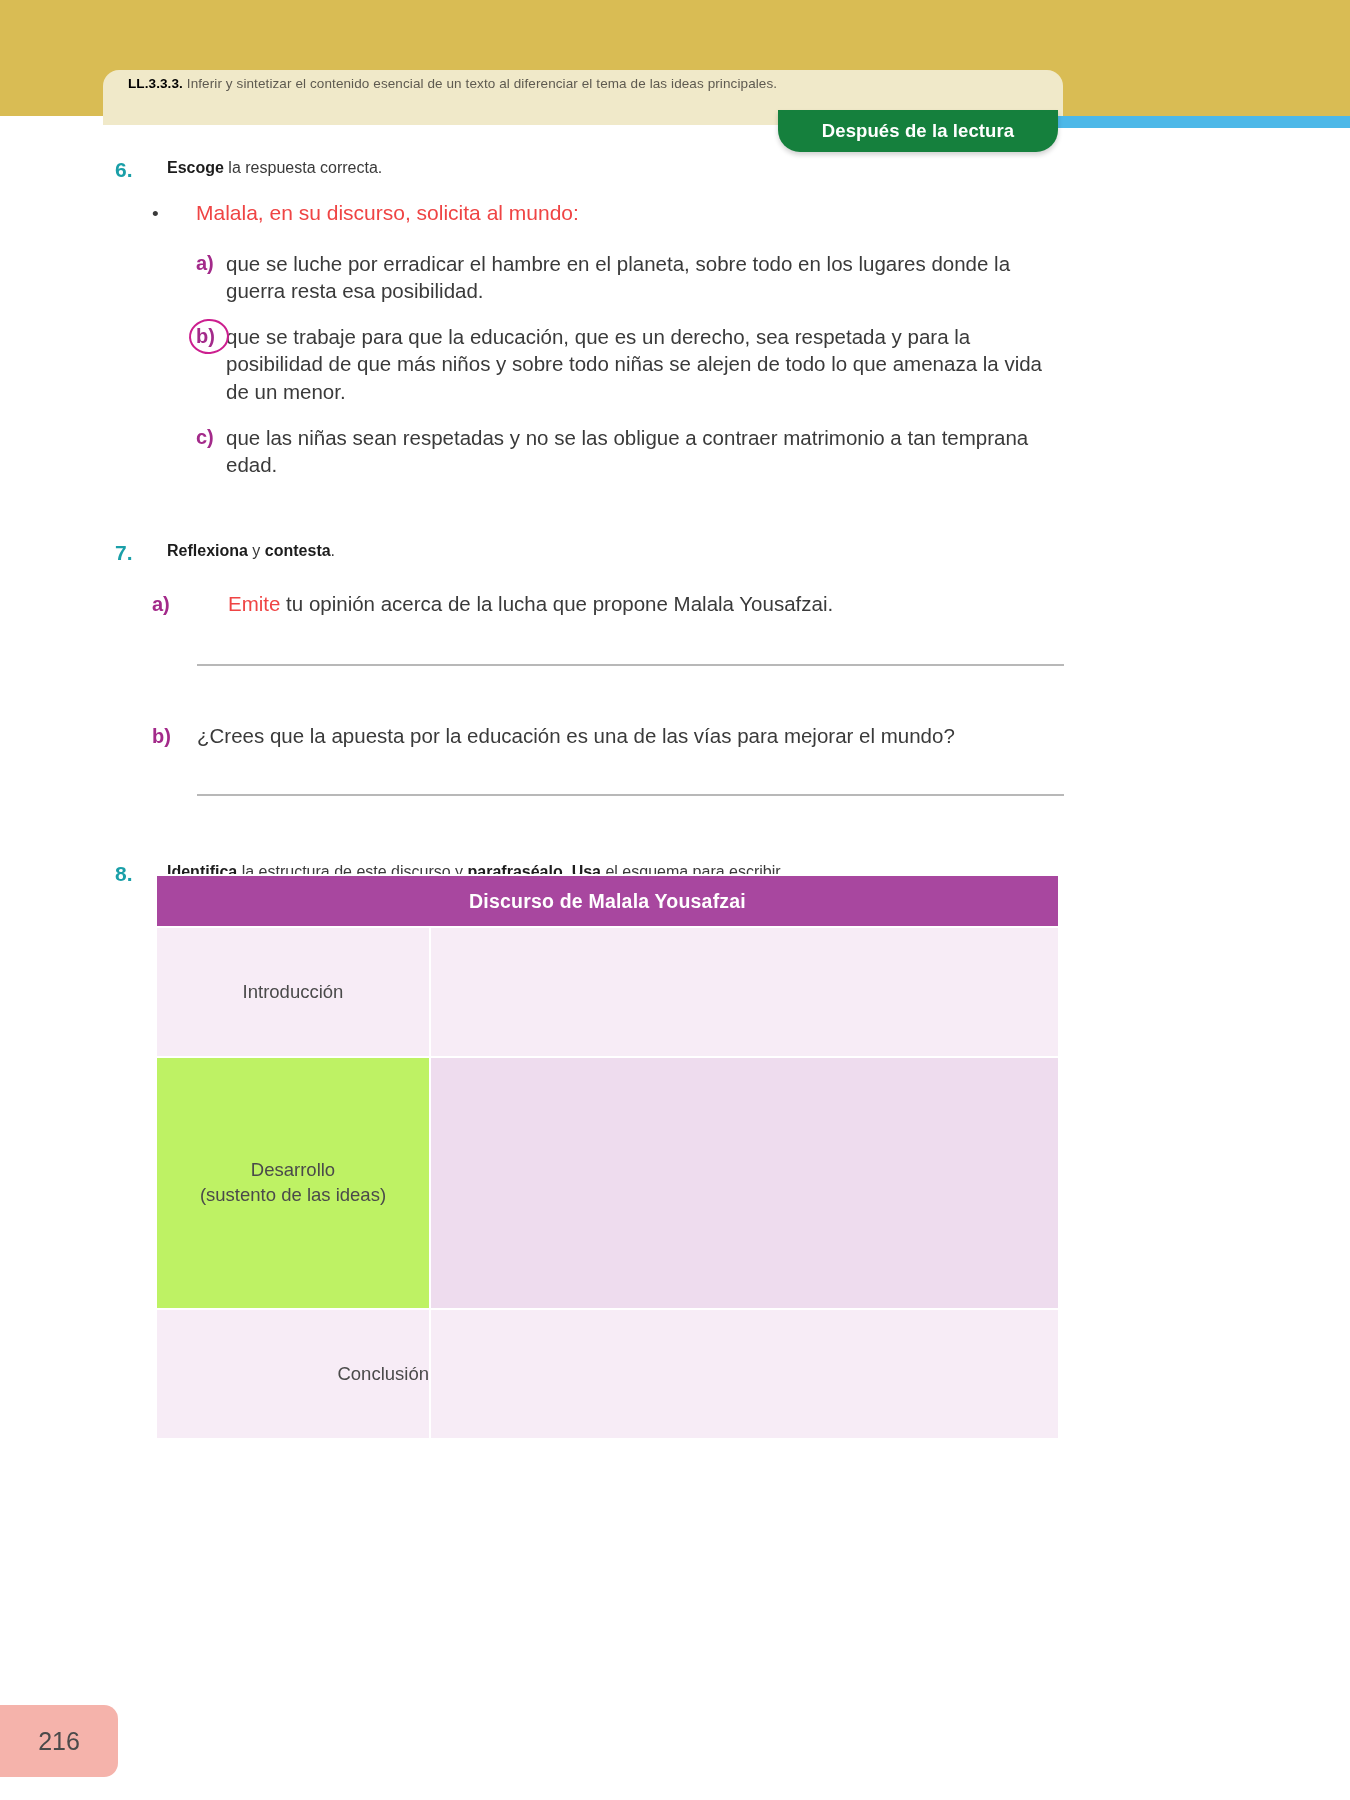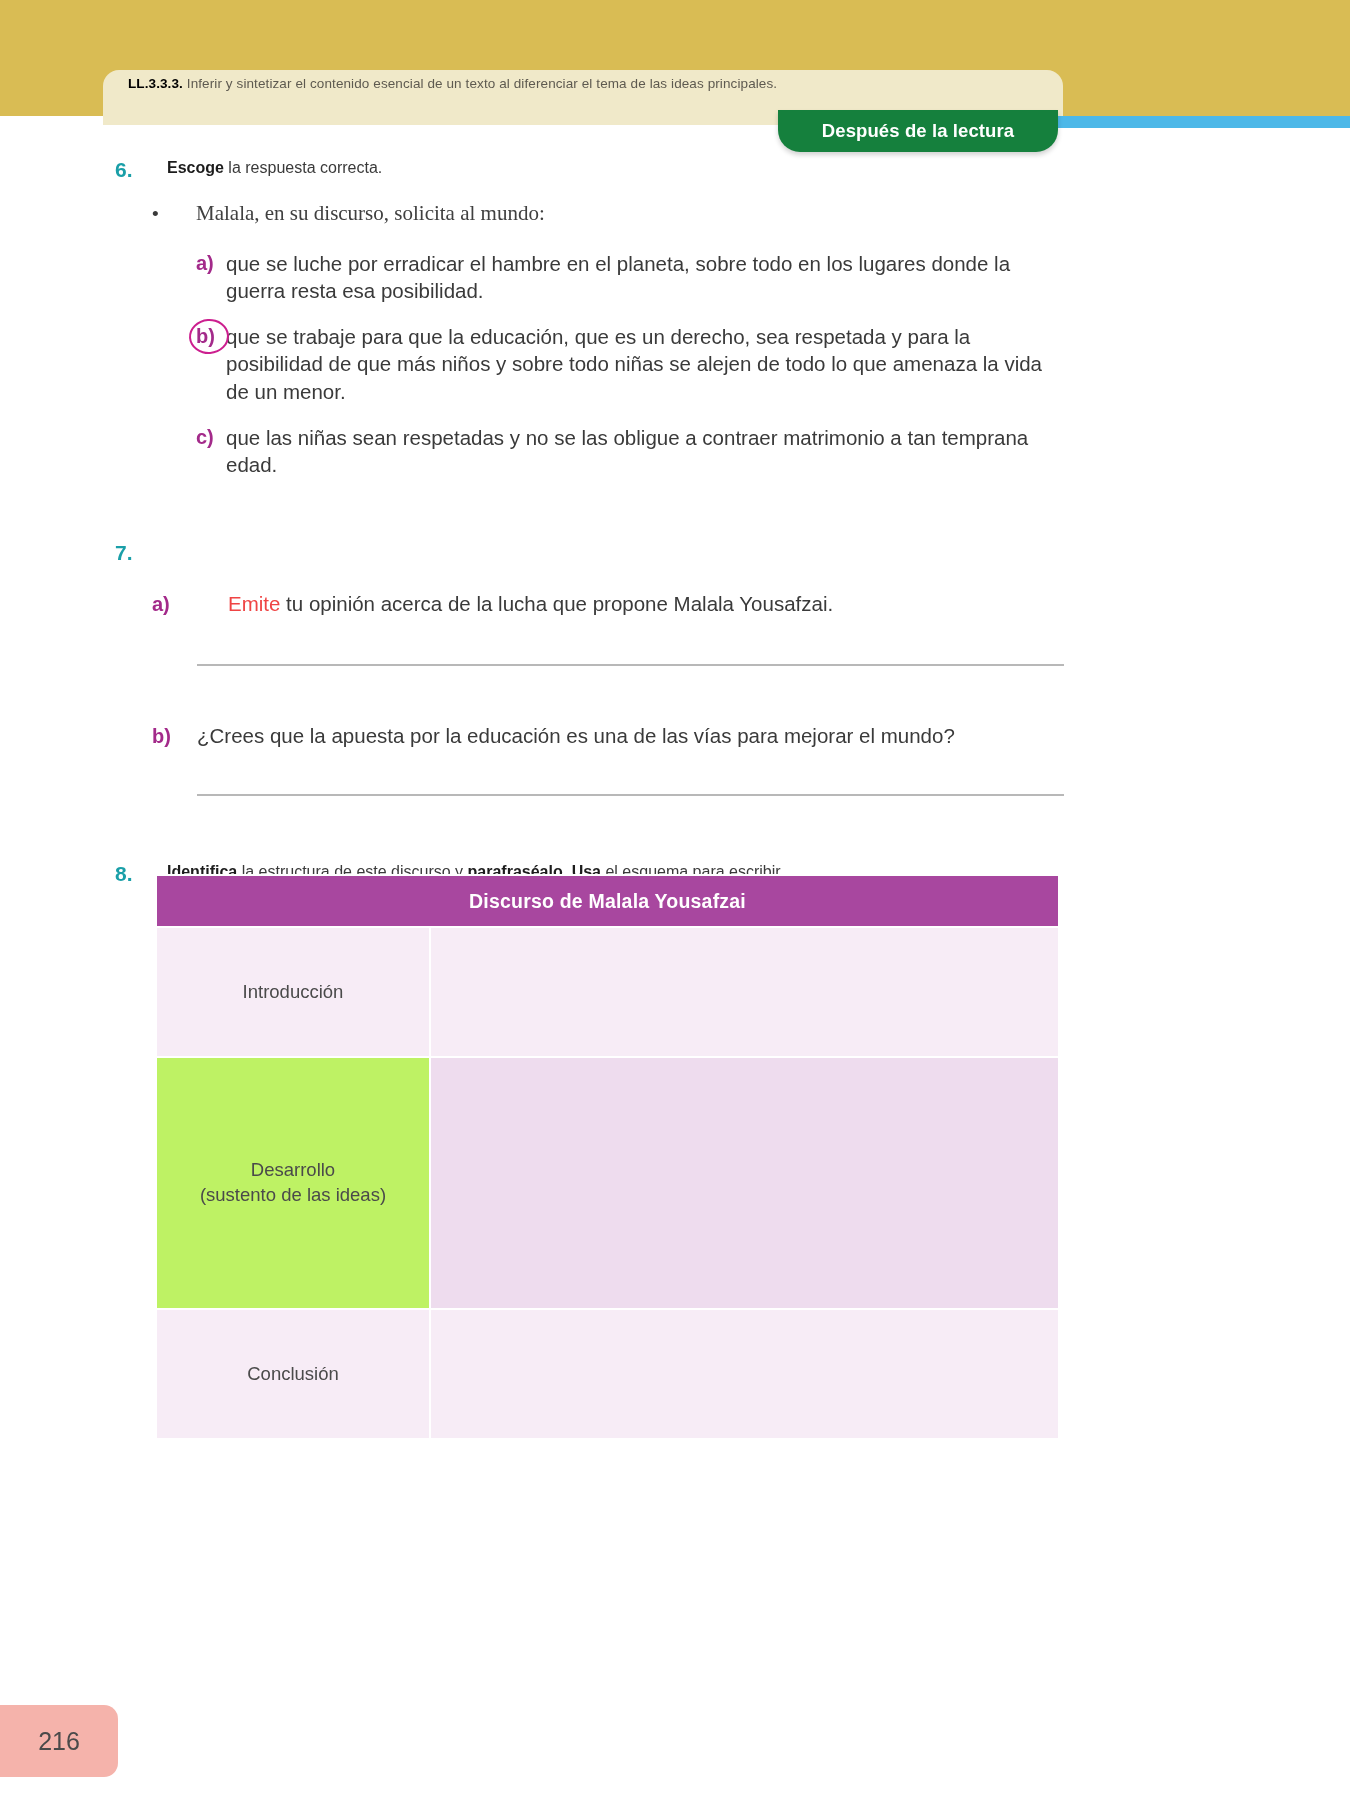--- a/index.html
+++ b/index.html
@@ -108,23 +108,22 @@
   }
   .bullet-dot {
     width: 44px;
     flex: 0 0 44px;
     color: #3a3a3a;
     font-size: 19px;
     line-height: 1.45;
   }
   .bullet-text {
     font-size: 21px;
-    color: #404040;
+    color: #ef4444;
     line-height: 1.28;
-    font-family: Liberation Serif, serif;
   }
 
   .opt-row {
     display: flex;
     padding-left: 196px;
     margin-top: 16px;
     position: relative;
   }
   .opt-letter {
     width: 30px;
@@ -211,21 +210,21 @@
     background: #f7ecf6;
     vertical-align: middle;
   }
   .tbl-label.alt { background: #bef264; }
   .tbl-field {
     background: #f7ecf6;
   }
   .tbl-field.alt { background: #eedcee; }
   .row-intro td { height: 128px; }
   .row-dev td { height: 250px; }
-  .row-concl td { height: 128px; }
+  .row-concl td { height: 128px; text-align: right; }
 
   
   .page-box {
     position: absolute;
     left: 0;
     top: 1705px;
     width: 118px;
     height: 72px;
     background: #f5b3ab;
     border-top-right-radius: 14px;
@@ -289,20 +288,23 @@
 
   <div class="opt-row" style="margin-top:19px;">
     <div class="opt-letter">
       <span>c)</span>
     </div>
     <div class="opt-text">que las niñas sean respetadas y no se las obligue a contraer matrimonio a tan temprana edad.</div>
   </div>
 
   <div class="exercise" style="margin-top:63px;">
     <div class="ex-num">7.</div>
+    <div class="ex-body">
+      <b>Reflexiona</b><span> y </span><b>contesta</b><span>.</span>
+    </div>
   </div>
 
   <div class="sub-row" style="margin-top:26px;">
     <div class="sub-letter">a)</div>
     <div class="sub-text">
       <b>Emite</b><span> tu opinión acerca de la lucha que propone Malala Yousafzai.</span>
     </div>
   </div>
 
   <div class="answer-line" style="margin-top:46px;"></div>

